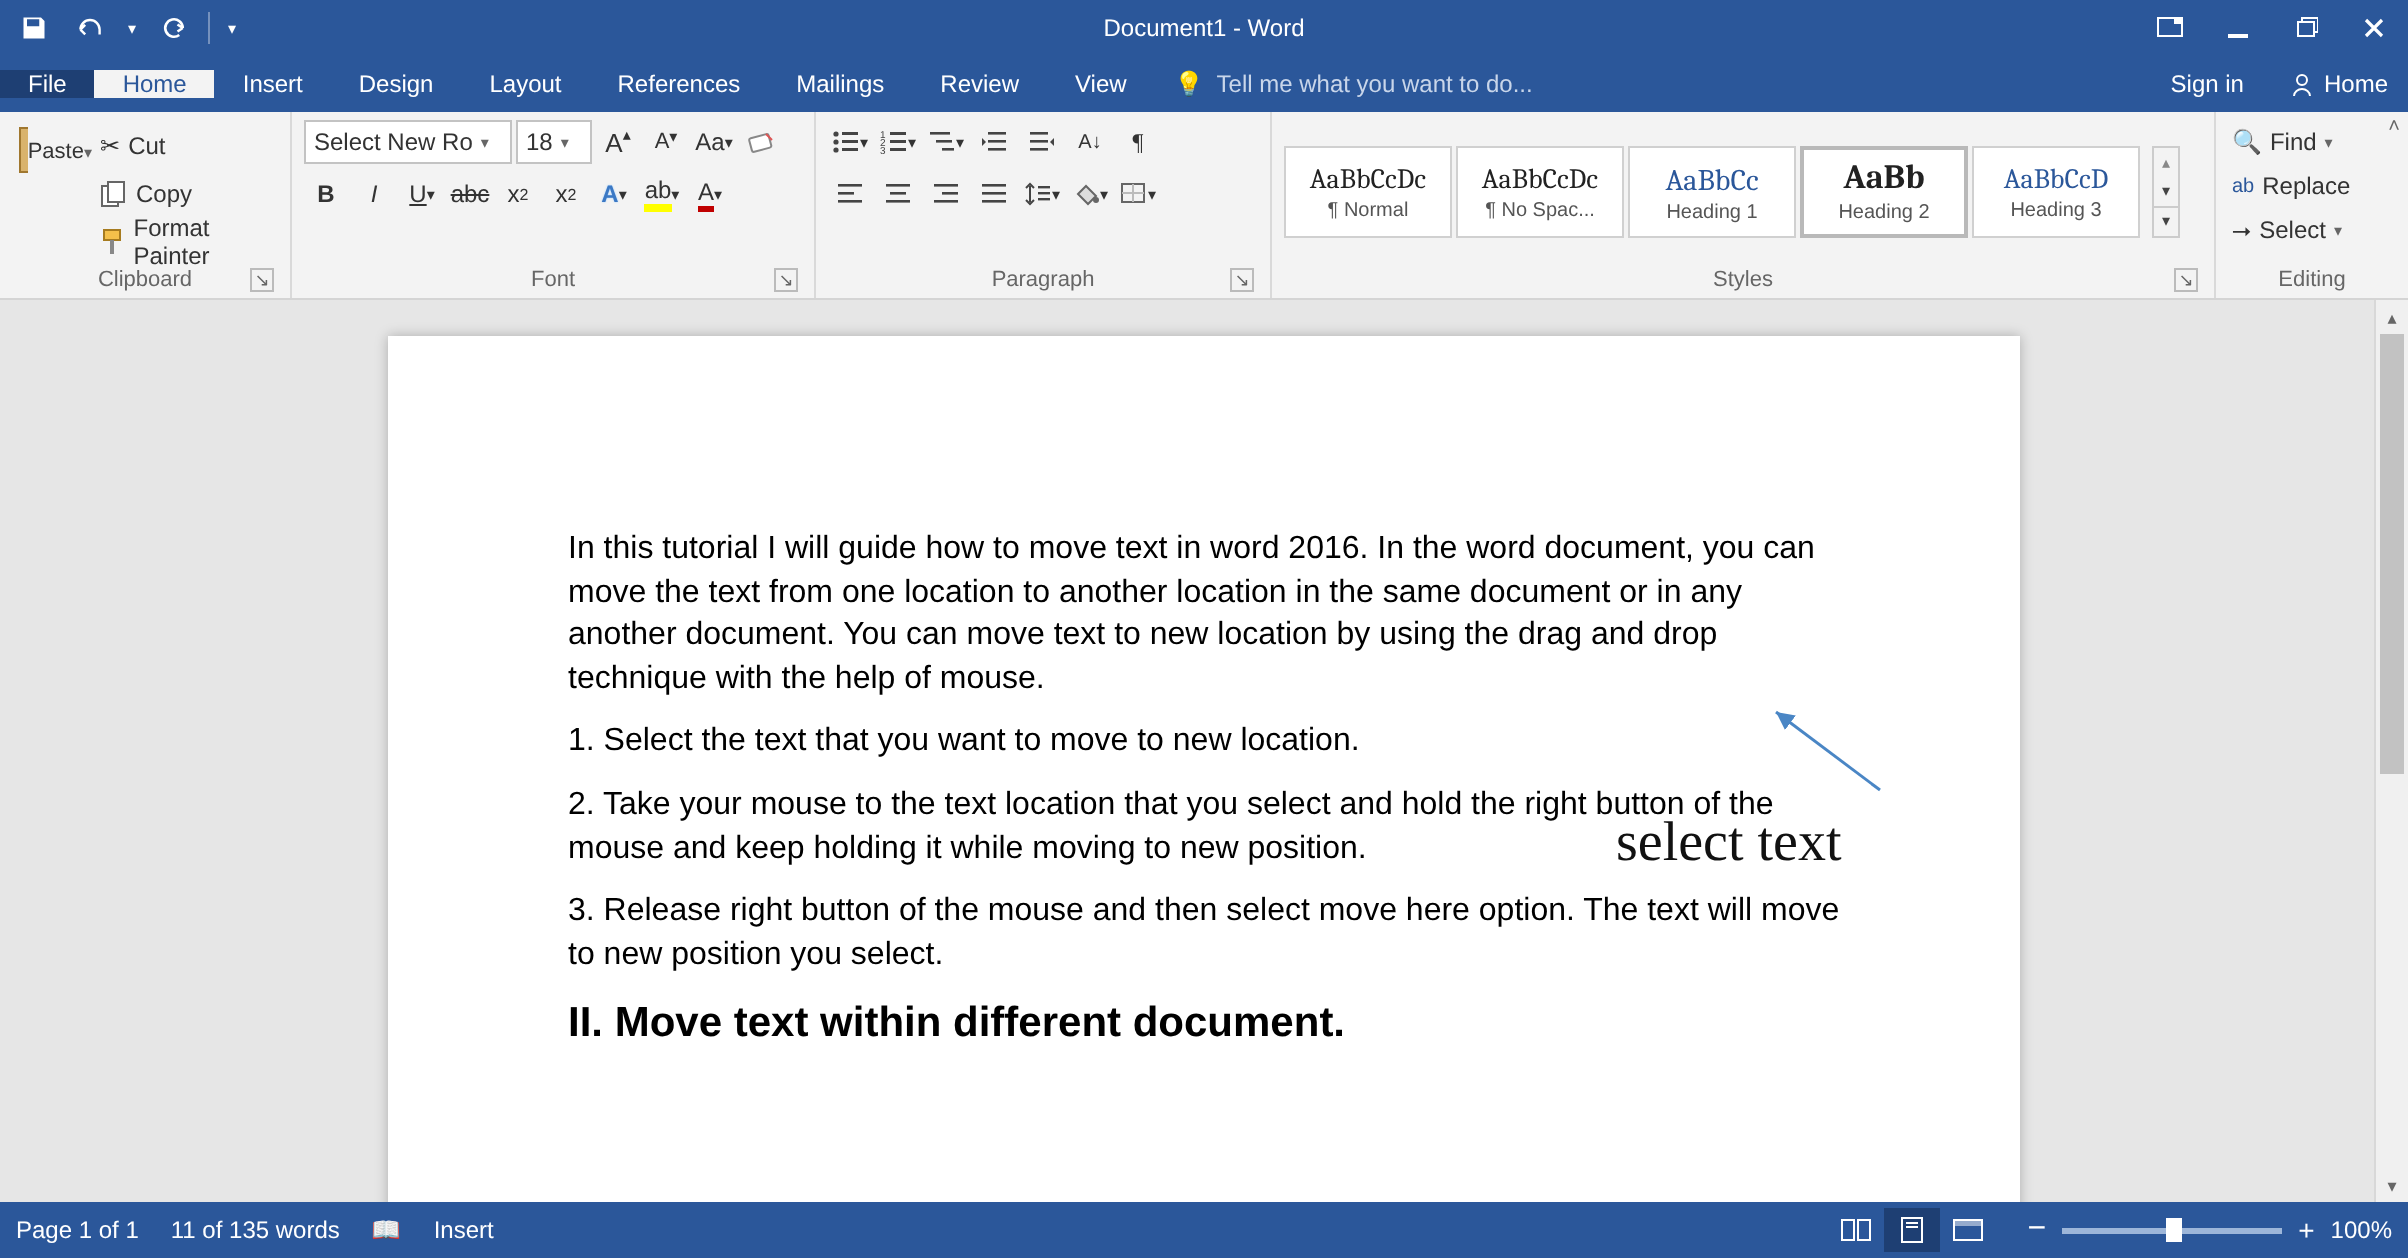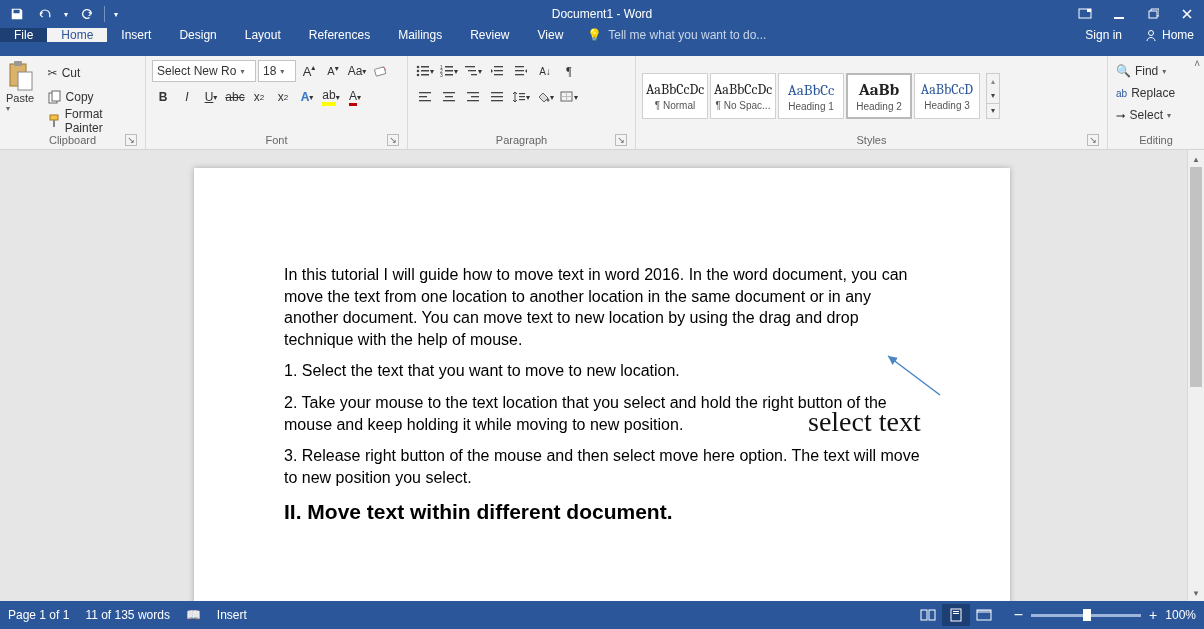--- a/index.html
+++ b/index.html
@@ -8,43 +8,43 @@
 
 .titlebar { background: #2b579a; height: 28px; display: flex; align-items: center; color: #fff; font-size: 12px; position: relative; }
 .titlebar .qab { display: flex; align-items: center; gap: 2px; padding-left: 4px; }
 .titlebar .qab .qbtn { width: 26px; height: 24px; display: flex; align-items: center; justify-content: center; color: #fff; }
 .titlebar .qab .sep { width: 1px; height: 16px; background: rgba(255,255,255,.35); margin: 0 2px; }
 .titlebar .title { position: absolute; left: 50%; transform: translateX(-50%); font-size: 12px; }
 .titlebar .winctrls { position: absolute; right: 0; display: flex; }
 .titlebar .winctrls .wbtn { width: 34px; height: 28px; display: flex; align-items: center; justify-content: center; color:#fff; }
 
 
-.menubar { background: #2b579a; height: 28px; display: flex; align-items: flex-start; color: #fff; font-size: 12px; }
+.menubar { background: #2b579a; height: 28px; display: flex; align-items: center; color: #fff; font-size: 12px; }
 .menubar .mitem { padding: 0 14px; display: flex; align-items: center; cursor: pointer; }
 .menubar .mitem.file { background: #1e3f73; }
 .menubar .mitem.active { background: #f3f3f3; color: #2b579a; }
 .menubar .tellme { display: flex; align-items: center; gap: 6px; color: #c9d6ea; padding-left: 10px; }
 .menubar .tellme .bulb { color: #c9d6ea; }
 .menubar .spacer { flex: 1; }
 .menubar .signin { padding: 0 12px; display:flex; align-items:center; }
 .menubar .share { padding: 0 10px; display:flex; align-items:center; gap:4px; }
 
 
 .ribbon { background: #f3f3f3; height: 94px; border-bottom: 1px solid #d4d4d4; display: flex; align-items: stretch; position: relative; }
 .group { border-right: 1px solid #d9d9d9; display:flex; flex-direction:column; padding: 4px 6px 0 6px; position:relative; }
 .group .content { flex:1; display:flex; align-items:flex-start; gap:4px; }
 .group .label { font-size: 11px; color:#666; text-align:center; padding: 2px 0 3px; position:relative; }
 .group .dlaunch { position:absolute; right:2px; bottom:3px; font-size:9px; color:#666; width:12px; height:12px; border:1px solid #bbb; display:flex; align-items:center; justify-content:center; }
 
 .icnbtn { min-width:22px; height:22px; display:inline-flex; align-items:center; justify-content:center; color:#333; font-size:12px; }
-.vbtn { display:flex; flex-direction:column; align-items:flex-start; gap:0; color:#333; font-size:11px; }
+.vbtn { display:flex; flex-direction:row; align-items:center; gap:0; color:#333; font-size:11px; }
 .combo { height:22px; border:1px solid #c3c3c3; background:#fff; display:inline-flex; align-items:center; font-size:12px; padding:0 2px 0 4px; color:#333; }
 .combo .caret { font-size:8px; color:#666; padding-left:4px; }
 
-.styletile { width:66px; height:46px; border:1px solid #d0d0d0; background:#fff; display:flex; flex-direction:column; align-items:center; justify-content:center; font-size:10px; color:#444; margin-right:2px; }
+.styletile { width:84px; height:46px; border:1px solid #d0d0d0; background:#fff; display:flex; flex-direction:column; align-items:center; justify-content:center; font-size:10px; color:#444; margin-right:2px; }
 .styletile.selected { border:2px solid #b9b9b9; }
 .styletile .prev { font-family: Cambria, serif; font-size:14px; color:#222; }
 .styletile .prev.hd1 { color:#2b579a; font-size:15px; }
 .styletile .prev.hd2 { font-size:17px; font-weight:bold; }
 .styletile .prev.hd3 { color:#2b579a; }
 .styletile .name { font-size:10px; color:#555; margin-top:2px; }
 
 .editing-item { display:flex; align-items:center; gap:4px; font-size:12px; color:#333; height:22px; padding:0 2px; }
 
 

